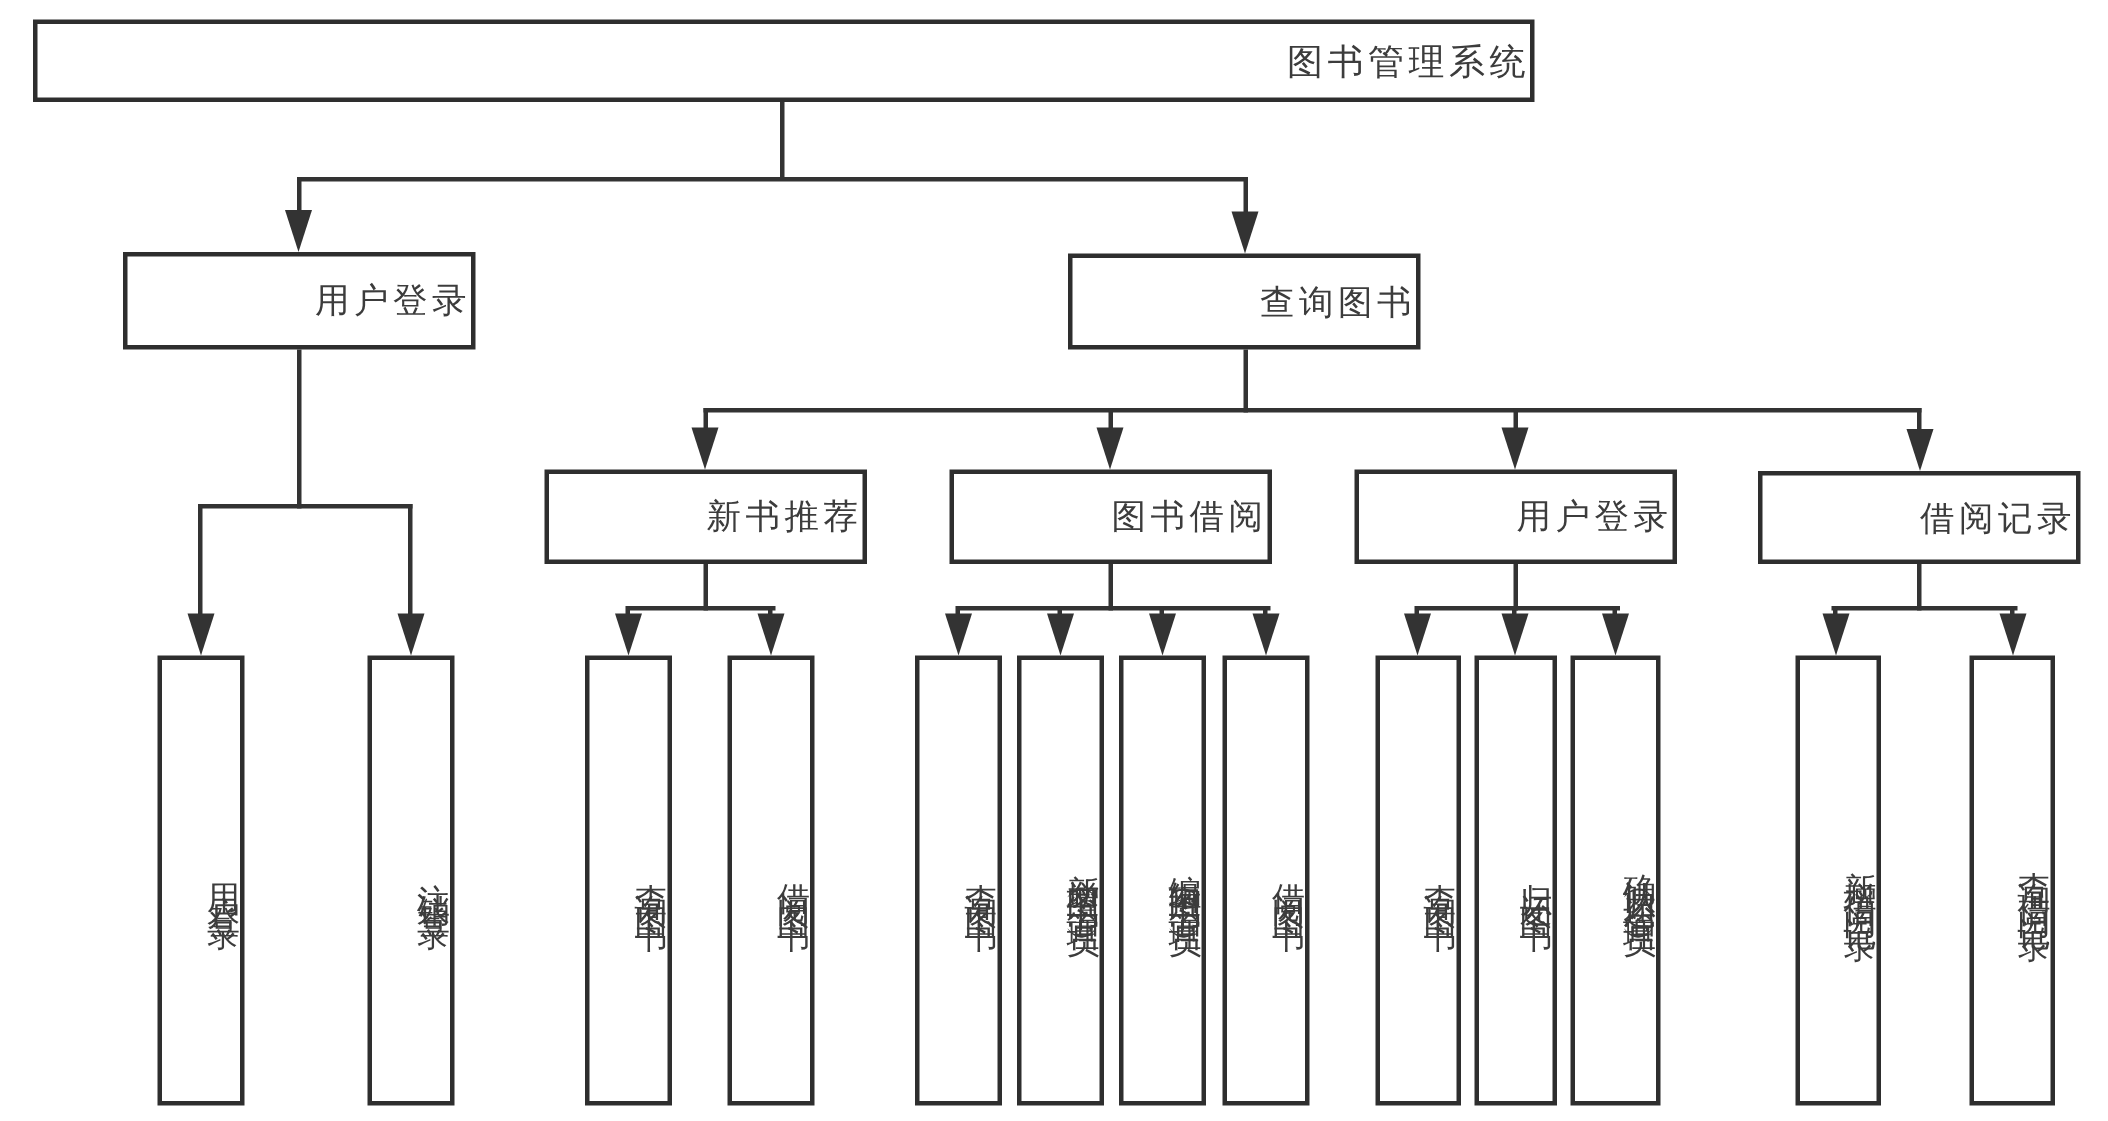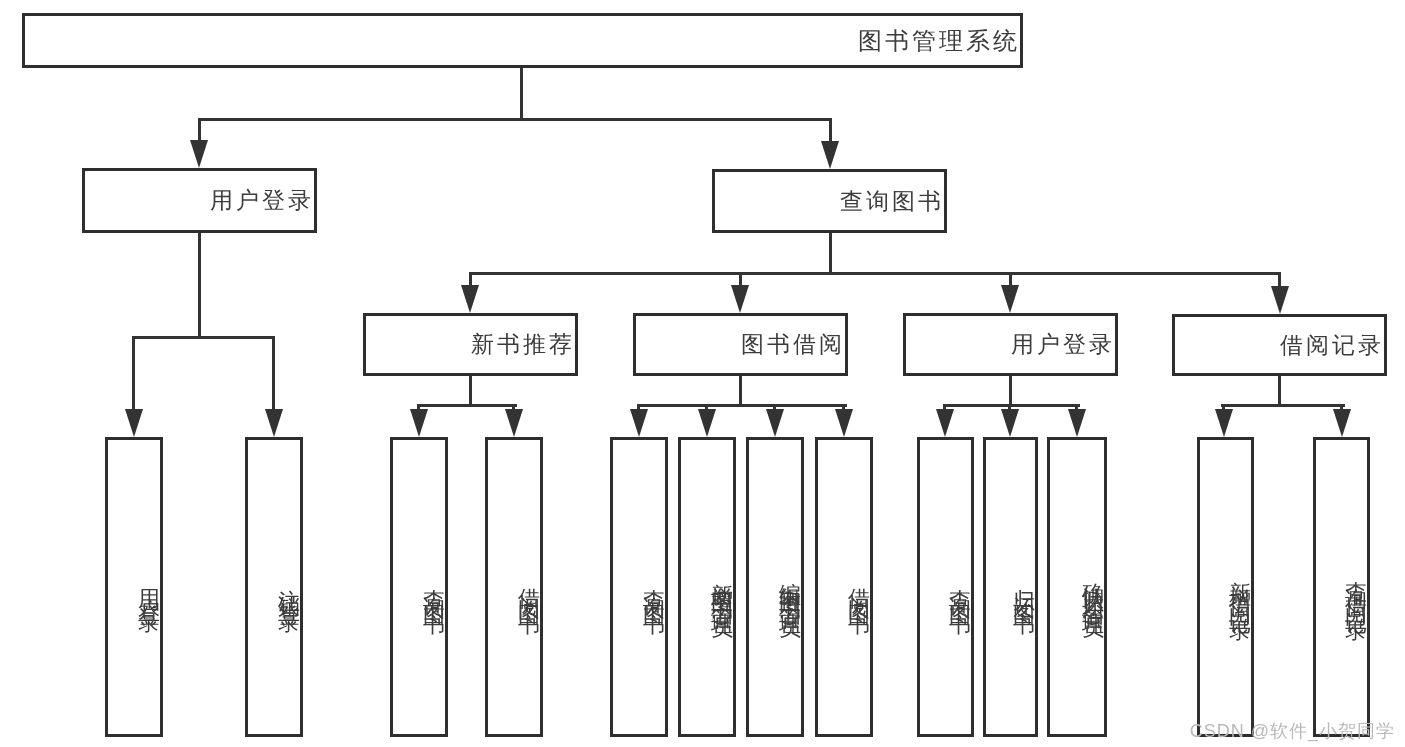--- a/index.html
+++ b/index.html
@@ -195,15 +195,14 @@
   <div class="vline" style="left:1075px; top:404px; height:10px;"></div>
   <div class="arrow" style="left:1068px; top:409px;"></div>
 
   <div class="vline" style="left:1278px; top:376px; height:31px;"></div>
   <div class="hline" style="left:1221px; top:404px; width:124px;"></div>
   <div class="vline" style="left:1222px; top:404px; height:10px;"></div>
   <div class="arrow" style="left:1215px; top:409px;"></div>
   <div class="vline" style="left:1340px; top:404px; height:10px;"></div>
   <div class="arrow" style="left:1333px; top:409px;"></div>
 
-  <div class="watermark">CSDN @软件_小贺同学</div>
 
 </div>
 
 </body></html>

